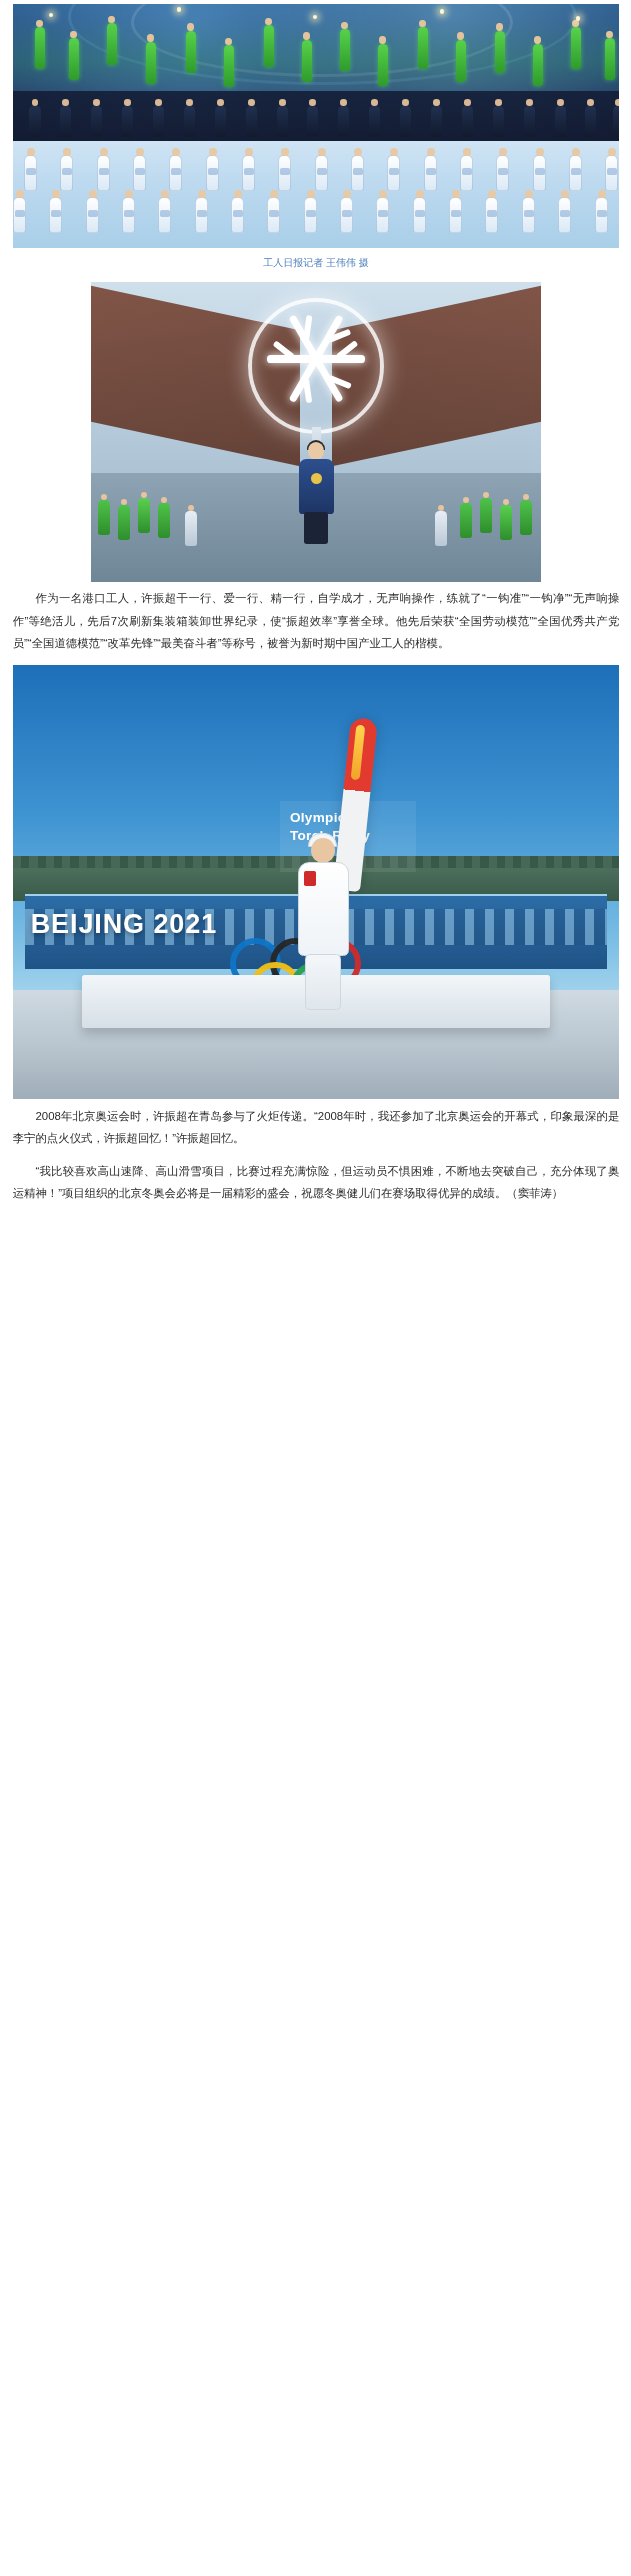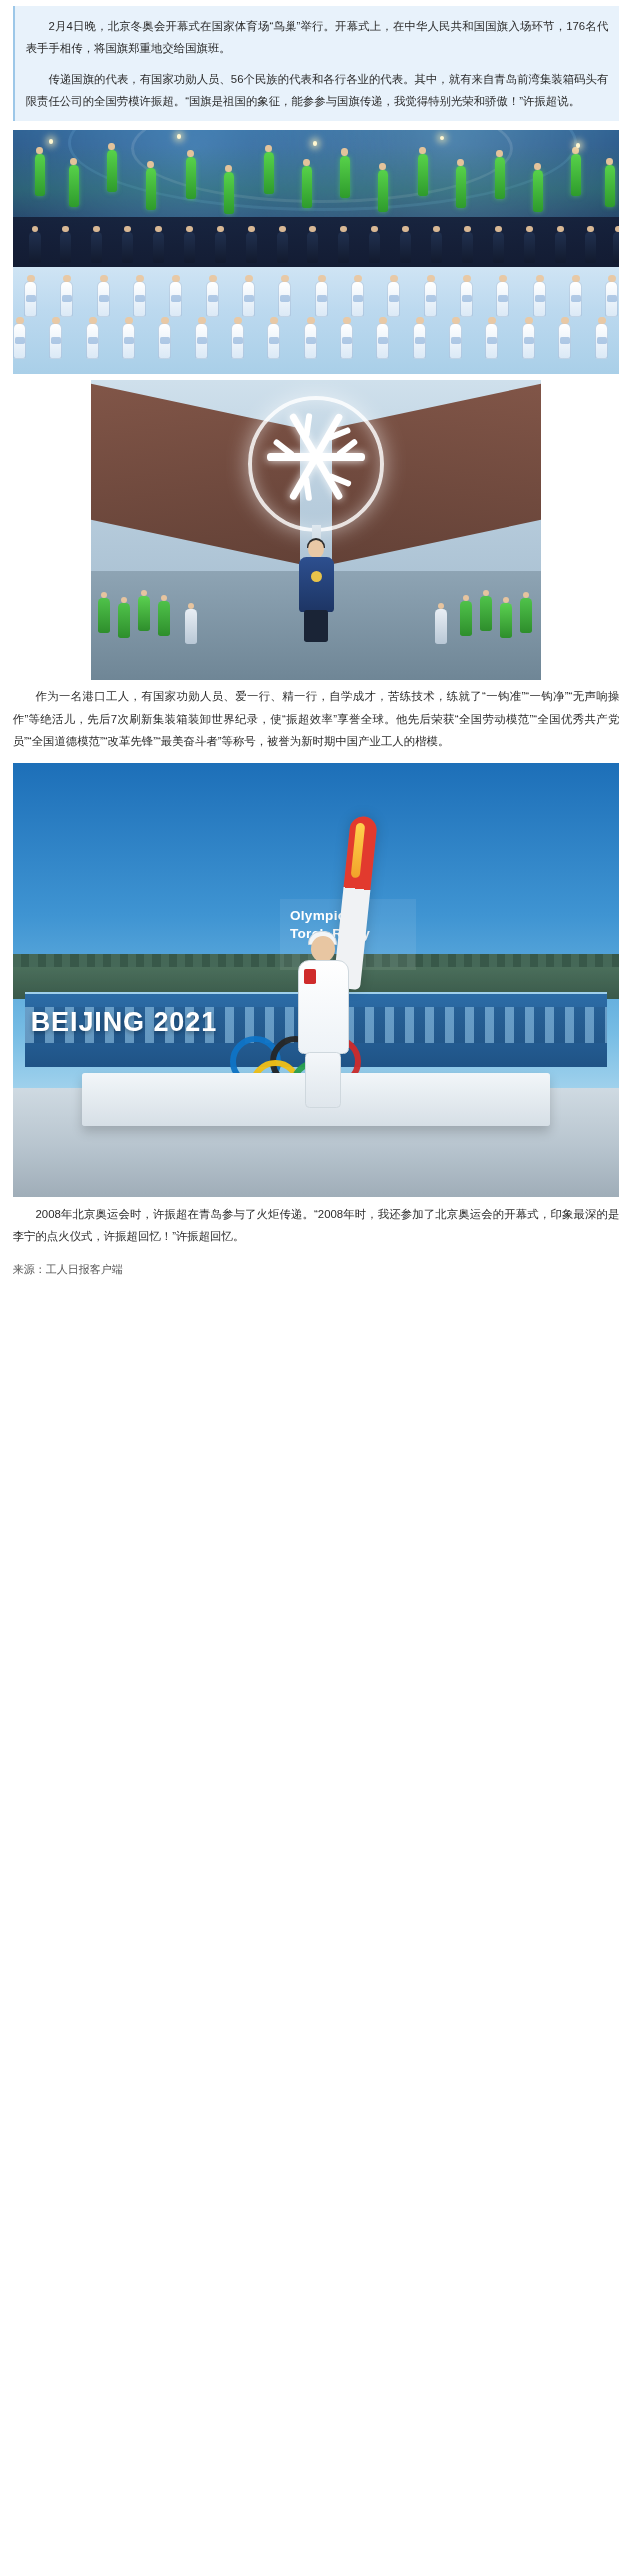--- a/index.html
+++ b/index.html
@@ -257,24 +257,20 @@
     font-size: 11px;
     color: #555;
     line-height: 1.8;
   }
 </style>
 </head>
 <body>
 
 <div class="page">
 
-  <div class="lead-block">
-    <p>2月4日晚，北京冬奥会开幕式在国家体育场“鸟巢”举行。开幕式上，在中华人民共和国国旗入场环节，176名代表手手相传，将国旗郑重地交给国旗班。</p>
-    <p>传递国旗的代表，有国家功勋人员、56个民族的代表和各行各业的代表。其中，就有来自青岛前湾集装箱码头有限责任公司的全国劳模许振超。“国旗是祖国的象征，能参参与国旗传递，我觉得特别光荣和骄傲！”许振超说。</p>
-  </div>
 
   <div class="figure">
     <div class="photo photo1">
       <div class="p1-sky"></div>
       <div class="p1-ring r2"></div>
       <div class="p1-ring r1"></div>
       <div class="p1-greenband"></div>
 
       <div class="p1-green-figs">
         <i style="left:22px;  top:5.5px;"></i>
@@ -359,20 +355,21 @@
           <i style="left:327px; top:193px;"></i>
         <i style="left:363px; top:193px;"></i>
           <i style="left:400px; top:193px;"></i>
         <i style="left:436px; top:193px;"></i>
           <i style="left:472px; top:193px;"></i>
         <i style="left:509px; top:193px;"></i>
           <i style="left:545px; top:193px;"></i>
         <i style="left:582px; top:193px;"></i>
       </div>
     </div>
+    <div class="caption">工人日报记者 王伟伟 摄</div>
   </div>
 
 
   <div class="figure narrow">
     <div class="photo photo2">
       <div class="p2-sky"></div>
       <div class="p2-roofL"></div>
       <div class="p2-roofR"></div>
       <div class="p2-ringwrap"></div>
       <div class="p2-snowflake">
@@ -399,21 +396,21 @@
       <div class="p2-person">
         <div class="hair"></div>
         <div class="head"></div>
         <div class="body"></div>
         <div class="medal"></div>
         <div class="legs"></div>
       </div>
     </div>
   </div>
 
-  <p class="body-p">作为一名港口工人，有国家功勋人员、爱一行、精一行，自学成才，苦练技术，练就了“一钩准”“一钩净”“无声响操作”等绝活儿，先后7次刷新集装箱装卸世界纪录，使“振超效率”享誉全球。他先后荣获“全国劳动模范”“全国优秀共产党员”“全国道德模范”“改革先锋”“最美奋斗者”等称号，被誉为新时期中国产业工人的楷模。</p>
+  <p class="body-p">作为一名港口工人，许振超干一行、爱一行、精一行，自学成才，无声响操作，练就了“一钩准”“一钩净”“无声响操作”等绝活儿，先后7次刷新集装箱装卸世界纪录，使“振超效率”享誉全球。他先后荣获“全国劳动模范”“全国优秀共产党员”“全国道德模范”“改革先锋”“最美奋斗者”等称号，被誉为新时期中国产业工人的楷模。</p>
 
   <div class="figure">
     <div class="photo photo3">
       <div class="p3-sky"></div>
       <div class="p3-treeline"></div>
       <div class="p3-building">
         <div class="p3-bldwin"></div>
       </div>
 
       <div class="p3-rings">
@@ -439,16 +436,16 @@
         <div class="hat"></div>
         <div class="head"></div>
         <div class="coat"></div>
         <div class="redpatch"></div>
         <div class="legs"></div>
       </div>
     </div>
   </div>
 
   <p class="body-p">2008年北京奥运会时，许振超在青岛参与了火炬传递。“2008年时，我还参加了北京奥运会的开幕式，印象最深的是李宁的点火仪式，许振超回忆！”许振超回忆。</p>
-
-  <div class="source">来源：工人日报客户端</div>
+  <p class="body-p">“我比较喜欢高山速降、高山滑雪项目，比赛过程充满惊险，但运动员不惧困难，不断地去突破自己，充分体现了奥运精神！”项目组织的北京冬奥会必将是一届精彩的盛会，祝愿冬奥健儿们在赛场取得优异的成绩。（窦菲涛）</p>
+
 </div>
 
 
 </body></html>

